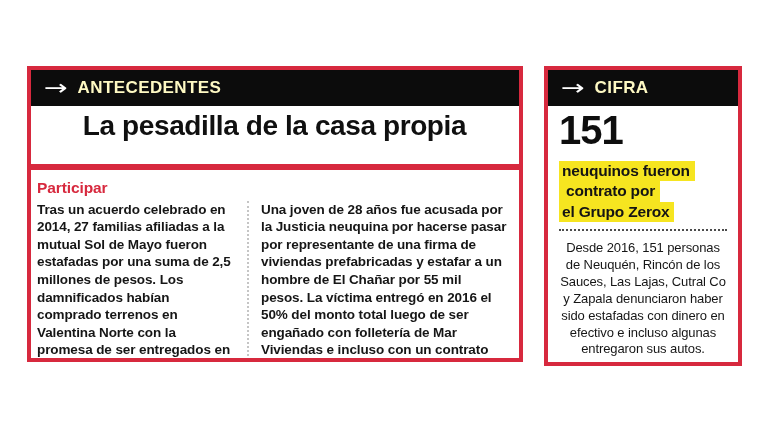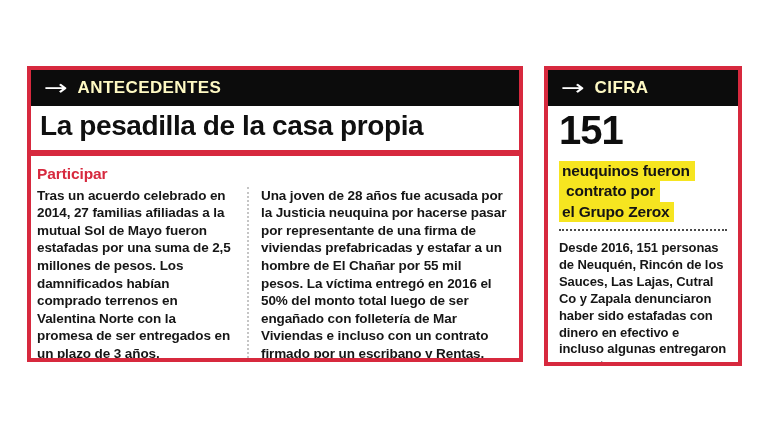--- a/index.html
+++ b/index.html
@@ -48,23 +48,24 @@
     font-weight:700;
     font-size:17px;
     letter-spacing:0.4px;
   }
 
   .panel-title{
     font-size:28px;
     font-weight:700;
     color:#101010;
     letter-spacing:-0.4px;
-    padding:5px 10px 8px 9px;
+    padding:5px 10px 22px 9px;
     line-height:1.1;
     white-space:nowrap;
+    text-align:center;
   }
   .red-rule{ height:6px; background:var(--red); }
 
   .columns{
     display:flex;
     padding:9px 12px 0 6px;
     align-items:flex-end;
   }
   .col-1{ width:210px; padding-right:14px; }
   .col-2{ flex:1; border-left:2px dotted #c5c5c5; padding-left:12px; }
@@ -101,24 +102,25 @@
     letter-spacing:-0.2px;
     padding:1px 5px 2px 3px;
     white-space:pre;
   }
   .dotted-rule{
     border-top:2px dotted #4c4c4c;
     margin:7px 0 9px;
   }
   .cifra-body{
     font-size:13px;
-    font-weight:700;
+    font-weight:400;
     color:var(--ink);
     line-height:1.3;
     letter-spacing:-0.1px;
+    text-align:center;
   }
 </style>
 </head>
 <body>
 
 <div class="canvas">
 
   <section class="panel panel-left">
     <div class="kicker-bar">
       <span class="arrow">→</span>

